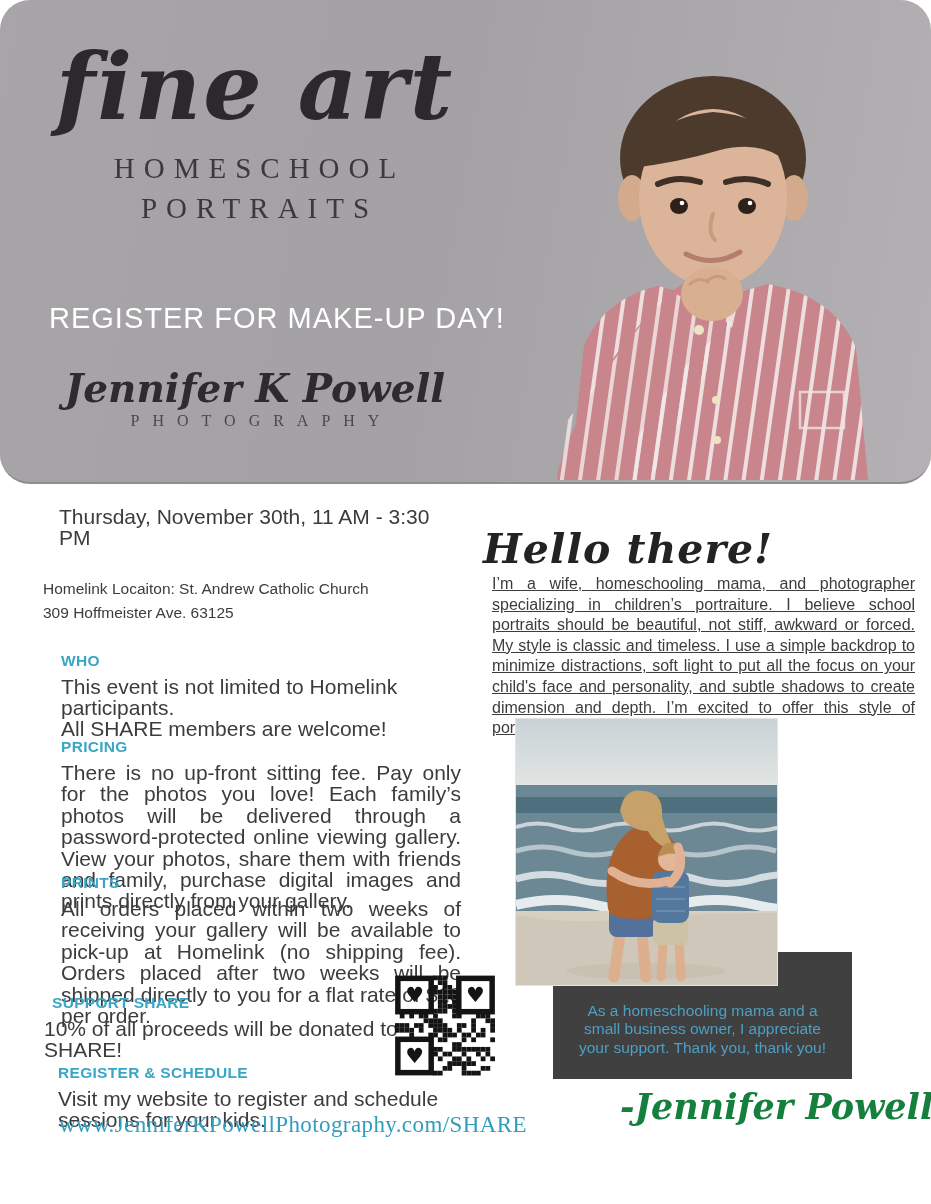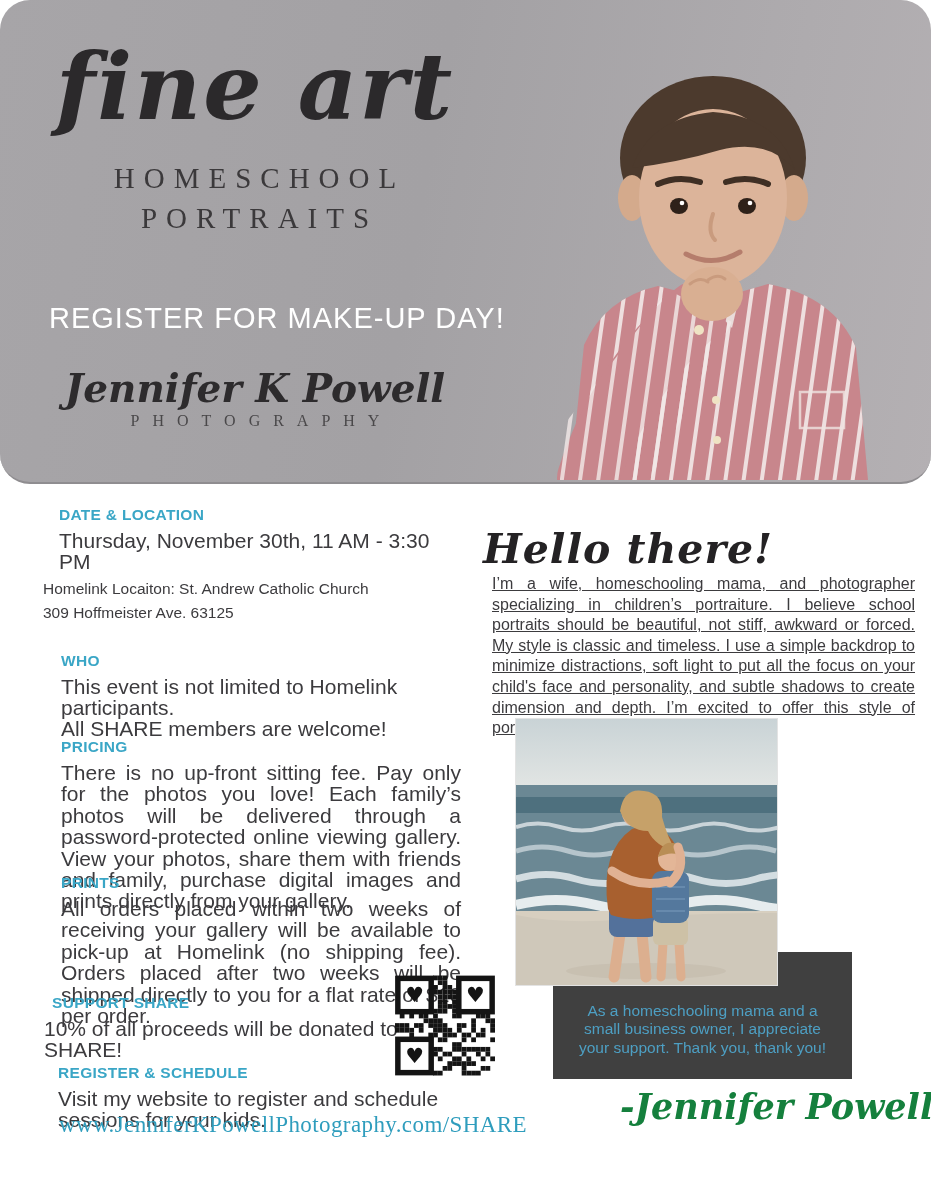--- a/index.html
+++ b/index.html
@@ -15,21 +15,21 @@
     border-radius:30px;
   }
   .boy-photo{position:absolute;right:0;top:0;width:431px;height:480px;}
   .title-block{position:absolute;left:40px;top:22px;width:430px;text-align:center;}
   .script-title{
     font-family:"DejaVu Serif",serif;font-style:italic;font-weight:bold;
     font-size:92px;line-height:130px;color:#2b292b;letter-spacing:2px;
   }
   .subtitle{
     font-family:"Liberation Serif",serif;font-size:29px;letter-spacing:9px;
-    color:#3b393b;margin-top:10px;text-indent:9px;
+    color:#3b393b;text-indent:9px;
   }
   .subtitle.second{margin-top:7px;}
   .banner{
     position:absolute;left:49px;top:302px;width:460px;
     font-size:29px;letter-spacing:1px;color:#ffffff;font-weight:400;white-space:nowrap;
   }
   .logo-block{position:absolute;left:40px;top:362px;width:430px;text-align:center;}
   .logo-name{
     font-family:"DejaVu Serif",serif;font-style:italic;font-weight:bold;
     font-size:39px;line-height:52px;color:#2d2b2d;
@@ -159,21 +159,20 @@
 
     <div class="banner">REGISTER FOR MAKE-UP DAY!</div>
 
     <div class="logo-block">
       <div class="logo-name">Jennifer K Powell</div>
       <div class="logo-sub">PHOTOGRAPHY</div>
     </div>
   </div>
 
   <div class="sec sec-date">
-    <div class="sec-heading">DATE &amp; LOCATION</div>
     <p class="body-text">Thursday, November 30th, 11 AM - 3:30 PM</p>
   </div>
 
   <div class="sec sec-addr">
     <div class="addr-line">Homelink Locaiton: St. Andrew Catholic Church</div>
     <div class="addr-line">309 Hoffmeister Ave. 63125</div>
   </div>
 
   <div class="sec sec-who">
     <div class="sec-heading">WHO</div>

